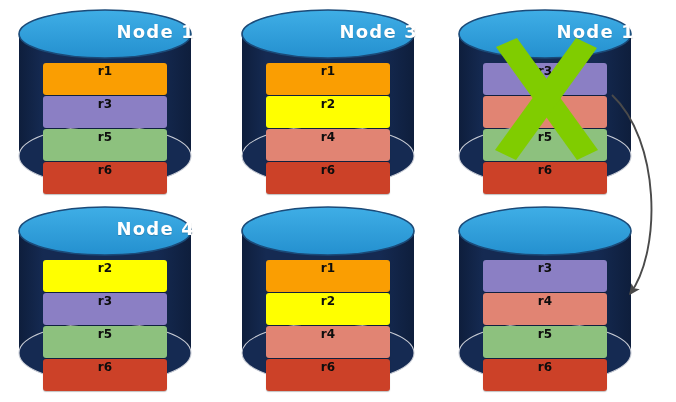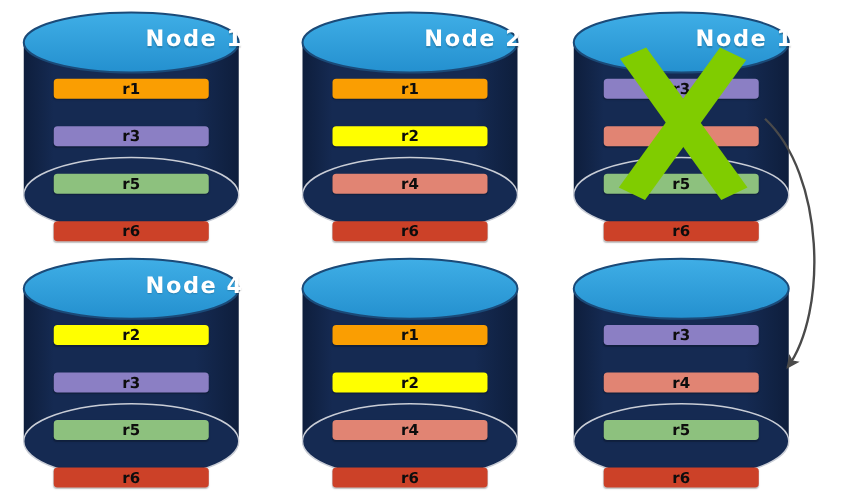--- a/index.html
+++ b/index.html
@@ -49,22 +49,22 @@
   }
   .rows {
     position: absolute;
     left: 28px;
     top: 55px;
     width: 124px;
     z-index: 4;
   }
   .row-bar {
     position: relative;
-    height: 16px;
-    margin-bottom: 22px;
+    height: 32px;
+    margin-bottom: 1px;
     border-radius: 3px;
     box-shadow: 0 1px 1px rgba(0,0,0,0.25);
   }
   .row-label {
     position: absolute;
     left: 0; top: 0;
     width: 100%;
     height: 16px;
     line-height: 16px;
     text-align: center;
@@ -141,21 +141,21 @@
           </linearGradient>
           <linearGradient id="top-node-2" x1="0" y1="0" x2="0" y2="1">
             <stop offset="0%" stop-color="#3FAEE6"></stop>
             <stop offset="100%" stop-color="#2490CF"></stop>
           </linearGradient>
         </defs>
         <path d="M 4 26 L 4 148 A 86 30 0 0 0 176 148 L 176 26 Z" fill="url(#body-node-2)"></path>
         <ellipse cx="90" cy="148" rx="86" ry="30" fill="#152A52" stroke="#C9CDD6" stroke-width="1.1"></ellipse>
         <ellipse cx="90" cy="26" rx="86" ry="24" fill="url(#top-node-2)" stroke="#1B4A78" stroke-width="1.6"></ellipse>
       </svg>
-      <div class="node-title">Node 2</div>
+      <div class="node-title">Node 3</div>
       <div class="rows">
         <div class="row-bar" style="background:#FA9E02;">
           <span class="row-label">r1</span>
         </div>
         <div class="row-bar" style="background:#FFFF00;">
           <span class="row-label">r2</span>
         </div>
         <div class="row-bar" style="background:#E18473;">
           <span class="row-label">r4</span>
         </div>

